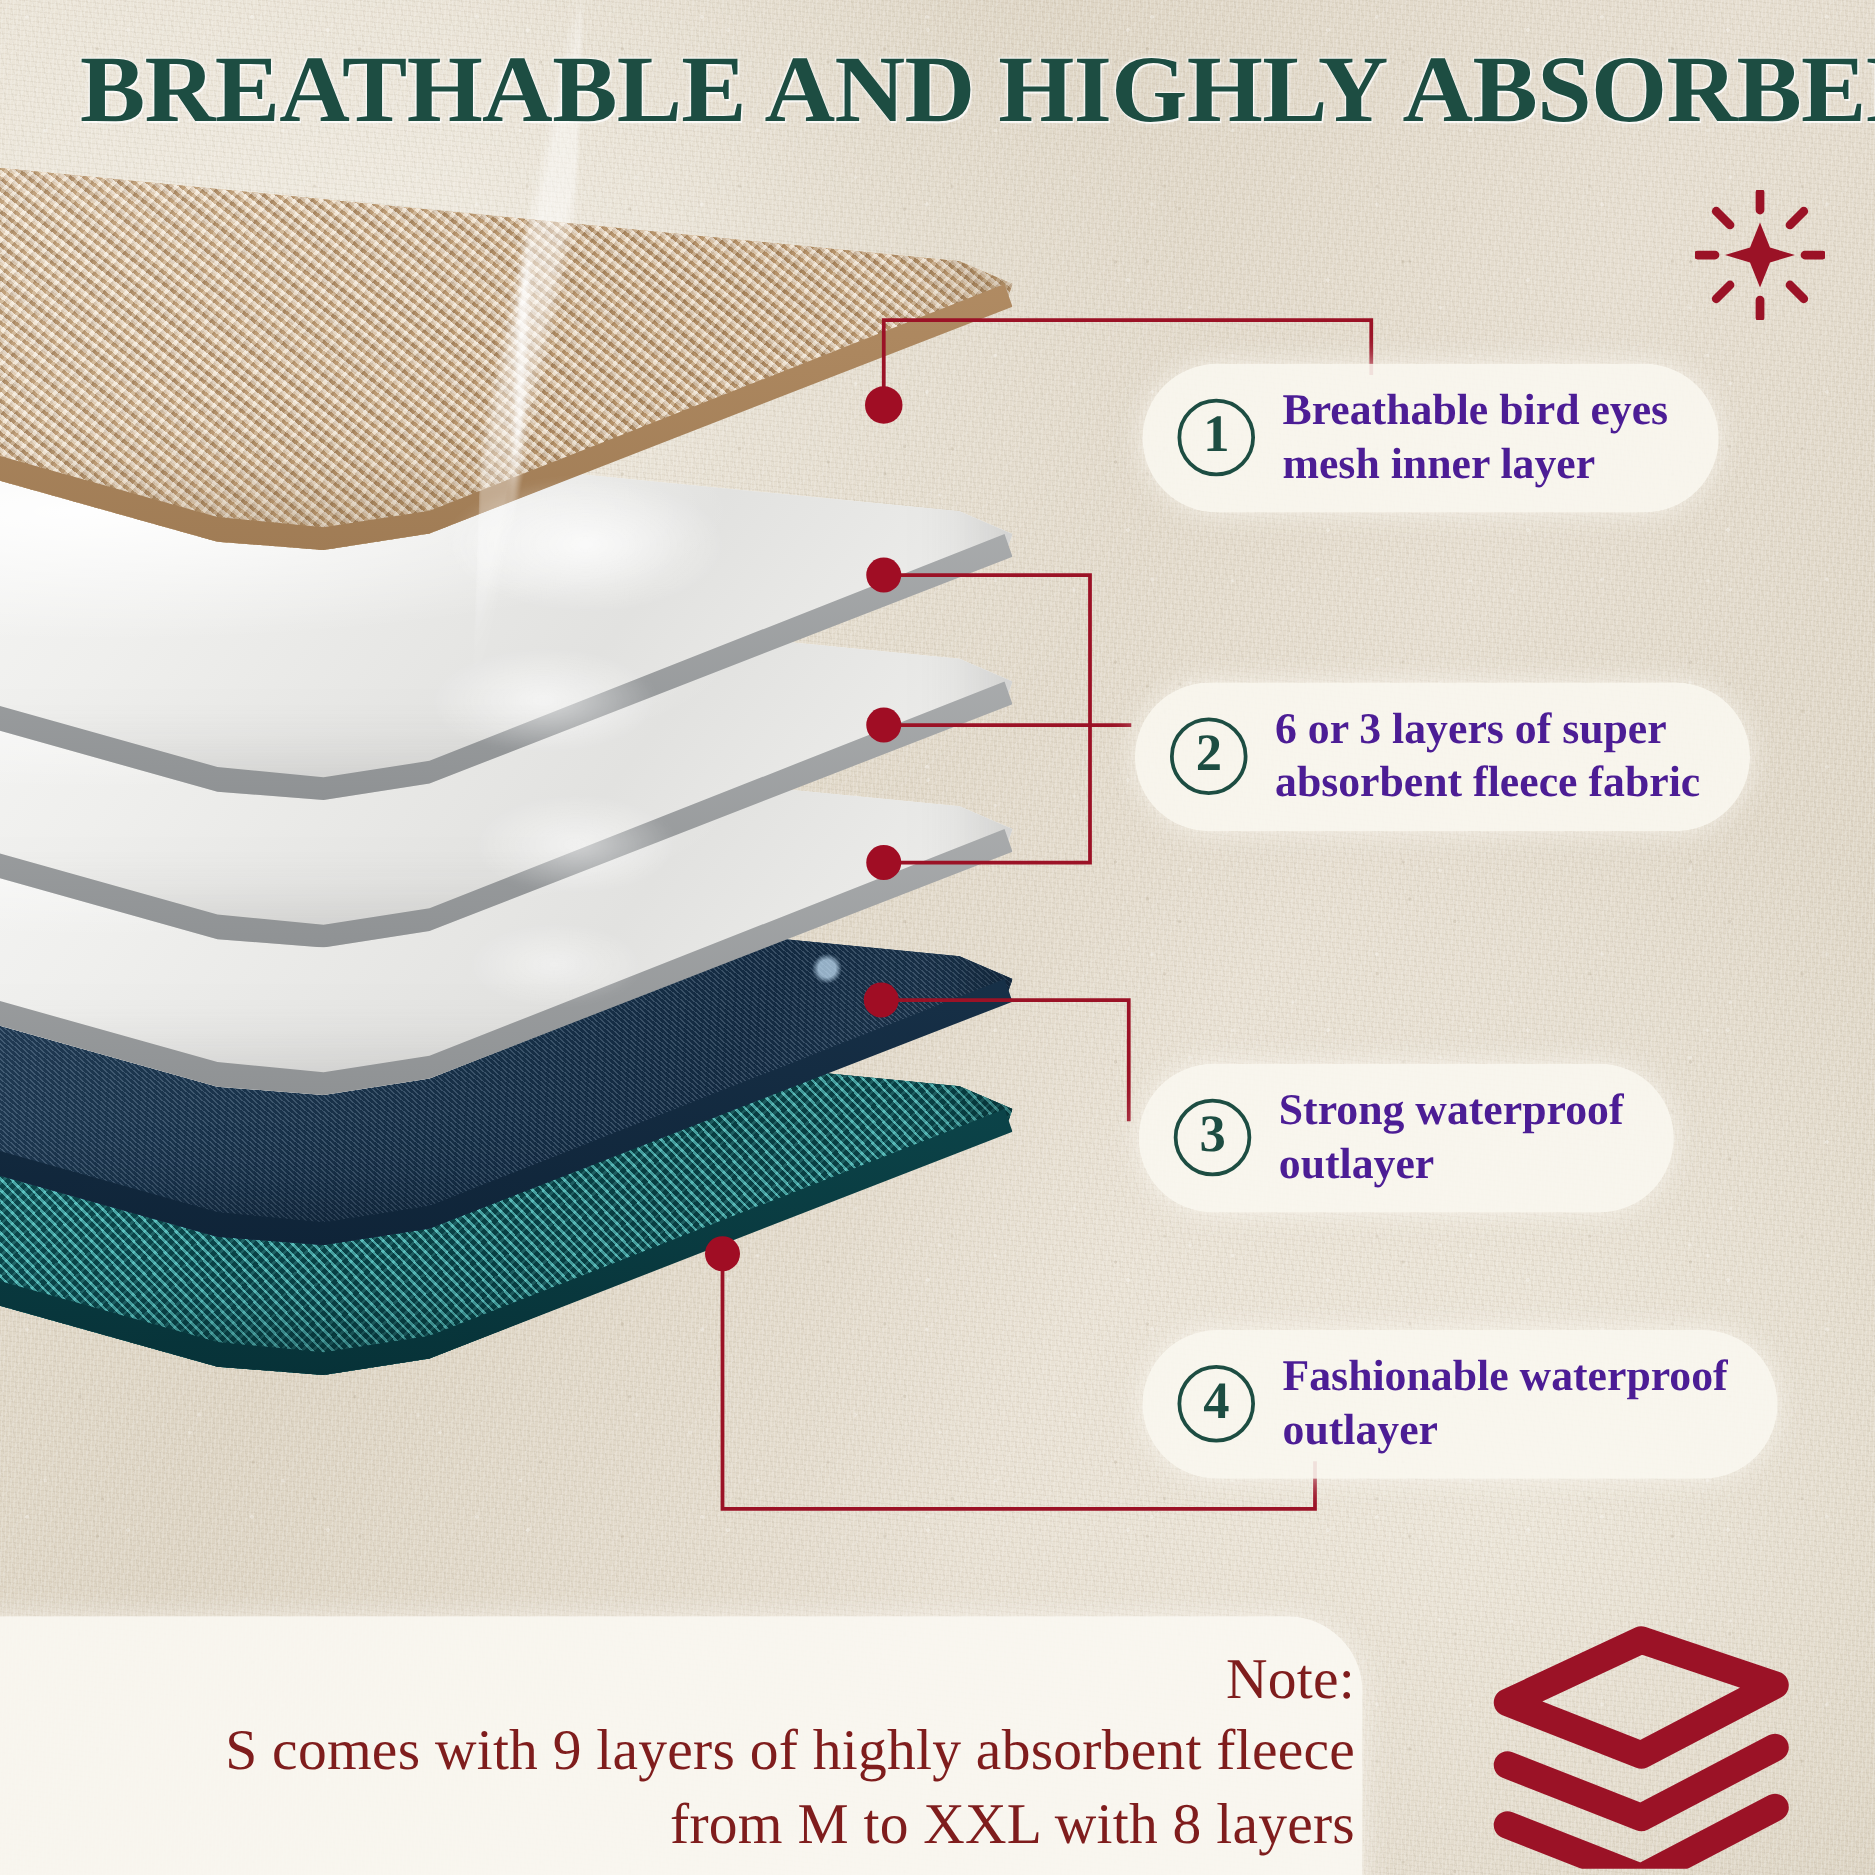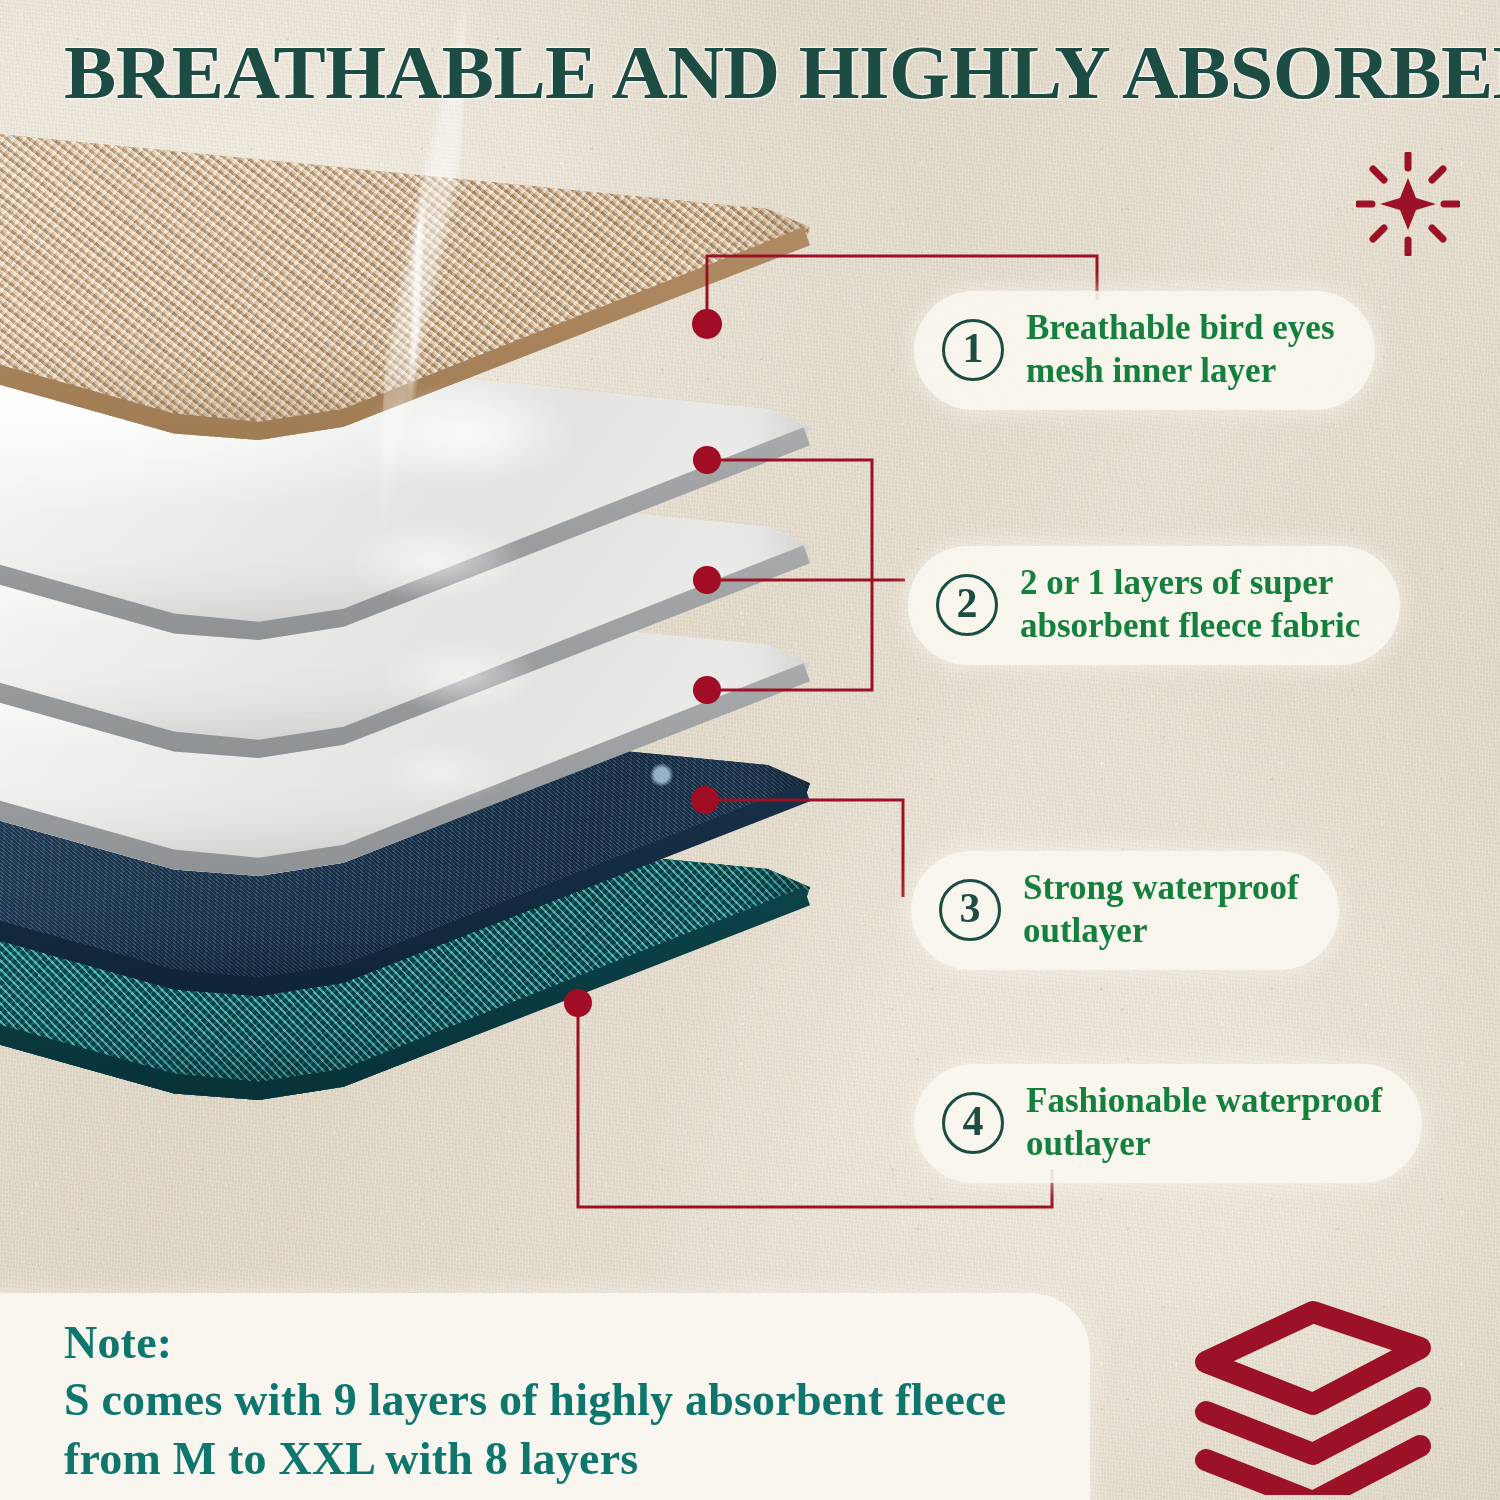--- a/index.html
+++ b/index.html
@@ -235,43 +235,44 @@
     font-weight: 700;
     color: #1d4d42;
     line-height: 1;
     padding-bottom: 3px;
     box-sizing: border-box;
   }
   .pill-text {
     font-size: 35px;
     line-height: 1.22;
     font-weight: 700;
-    color: #15803d;
+    color: #4c1d95;
     white-space: pre-line;
   }
   #callout-1 { left: 914px; top: 291px; }
   #callout-2 { left: 908px; top: 546px; }
   #callout-3 { left: 911px; top: 851px; }
   #callout-4 { left: 914px; top: 1064px; }
 
   
   .note-panel {
     position: absolute;
     left: -40px; top: 1293px;
     width: 1130px; height: 250px;
     background: rgba(250,247,241,.93);
     border-top-right-radius: 60px;
     box-shadow: 0 0 24px rgba(250,247,241,.6);
   }
   .note-body {
     position: absolute;
     left: 104px; top: 22px;
     width: 1020px;
-    color: #0f766e;
-    font-weight: 700;
+    color: #7f1d1d;
+    font-weight: 400;
+    text-align: right;
   }
   .note-label {
     font-size: 46px;
     line-height: 1.22;
     letter-spacing: .2px;
   }
   .note-line {
     font-size: 46px;
     line-height: 1.28;
     letter-spacing: .2px;
@@ -372,21 +373,21 @@
   </svg>
 
   <div class="pill" id="callout-1">
     <div class="pill-num">1</div>
     <div class="pill-text">Breathable bird eyes
 mesh inner layer</div>
   </div>
 
   <div class="pill" id="callout-2">
     <div class="pill-num">2</div>
-    <div class="pill-text">2 or 1 layers of super
+    <div class="pill-text">6 or 3 layers of super
 absorbent fleece fabric</div>
   </div>
 
   <div class="pill" id="callout-3">
     <div class="pill-num">3</div>
     <div class="pill-text">Strong waterproof
 outlayer</div>
   </div>
 
   <div class="pill" id="callout-4">

